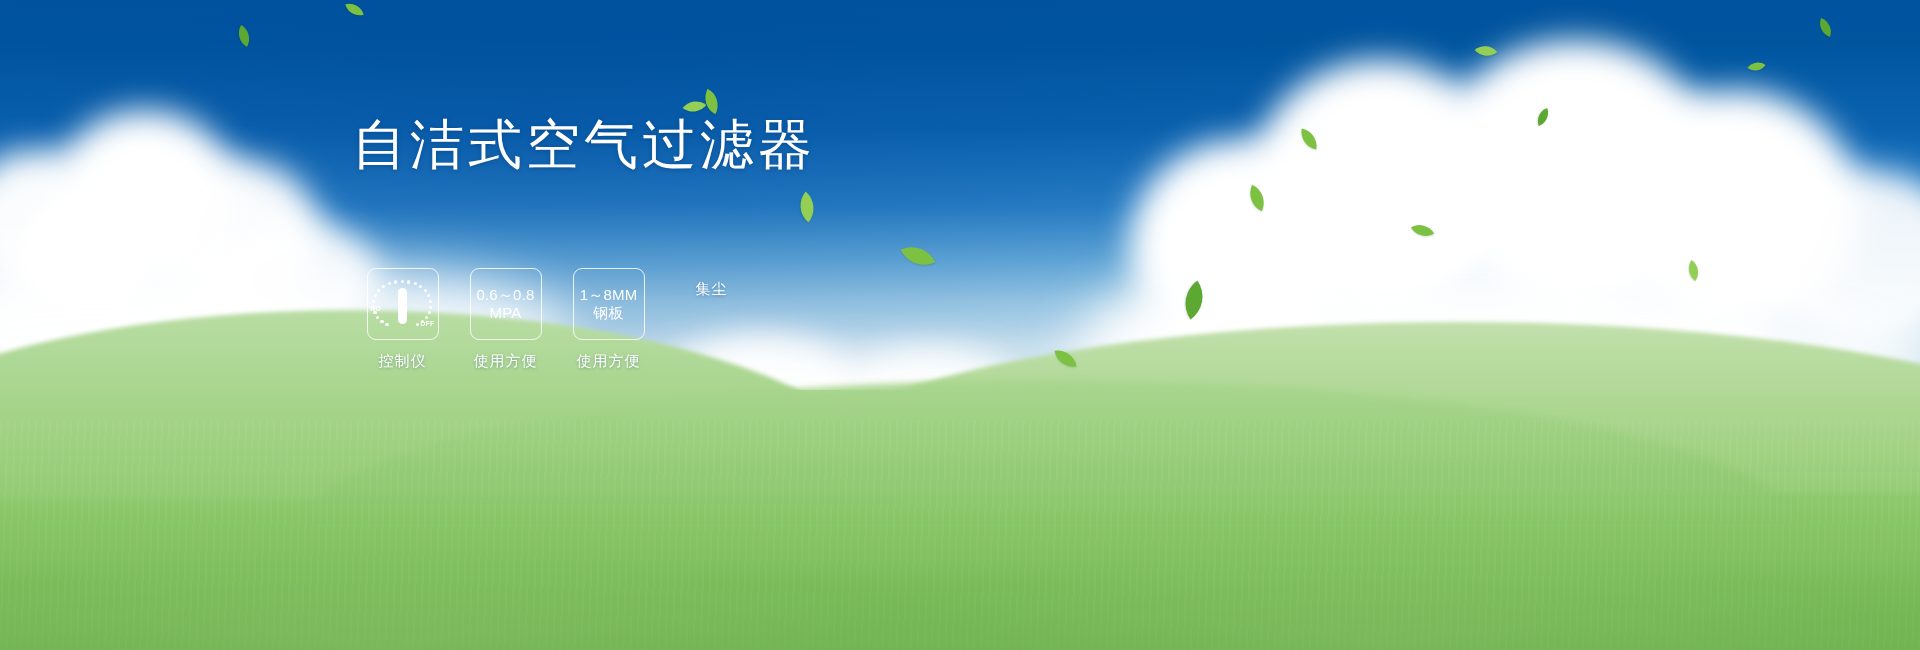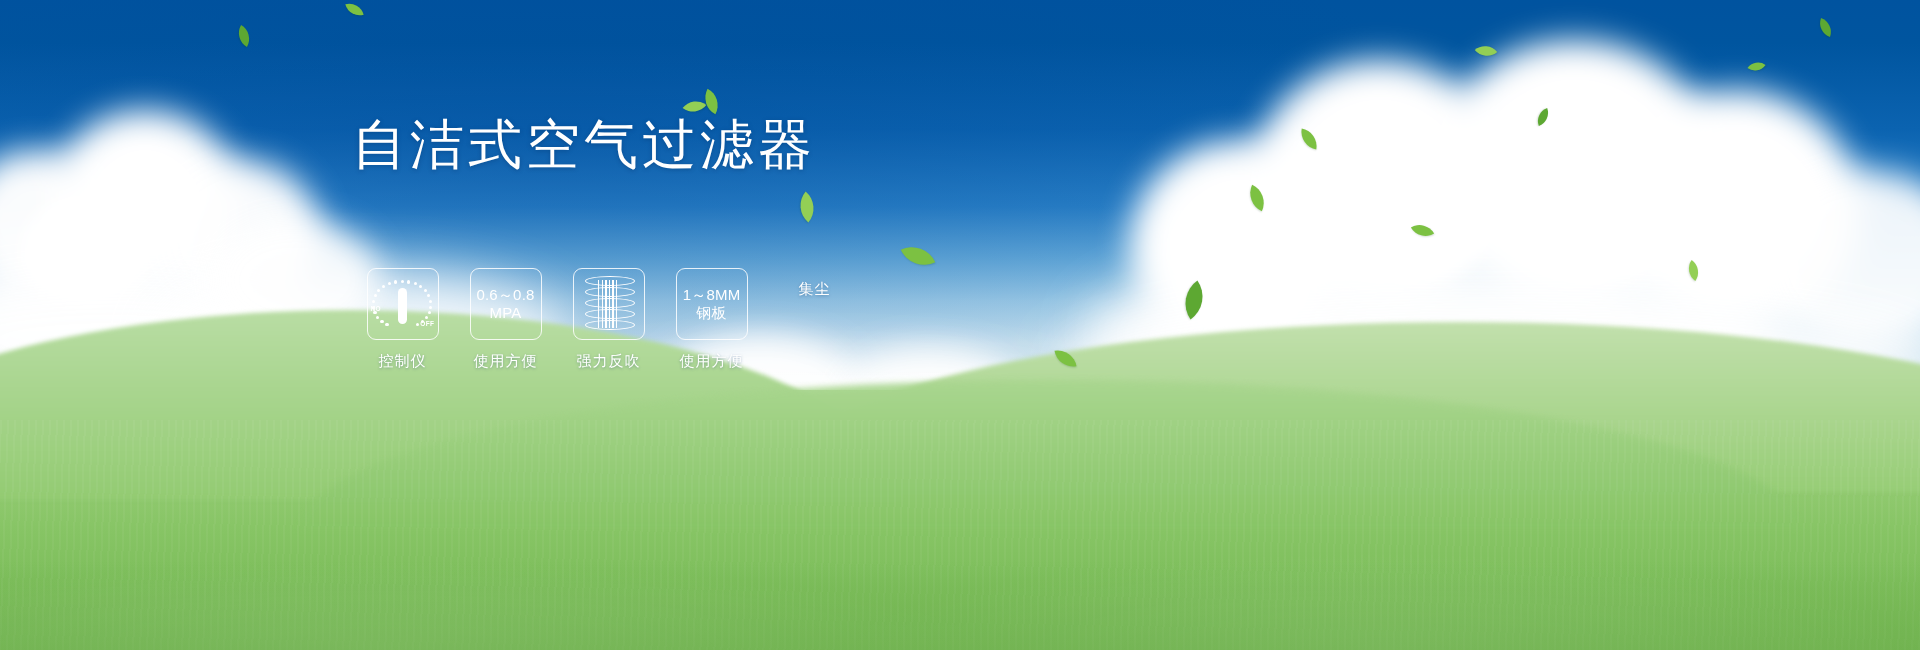--- a/index.html
+++ b/index.html
@@ -212,33 +212,20 @@
       </div>
 
       <div class="feat">
         <div class="card">
           <div class="card-text" style="white-space:pre-line;">0.6～0.8
 MPA</div>
         </div>
         <div class="feat-label">使用方便</div>
       </div>
 
-      <div class="feat">
-        <div class="card">
-          <div class="filt">
-            <div class="core"></div>
-            <div class="disc" style="top:0px;"></div>
-            <div class="disc" style="top:11px;"></div>
-            <div class="disc" style="top:22px;"></div>
-            <div class="disc" style="top:33px;"></div>
-            <div class="disc" style="top:44px;"></div>
-          </div>
-        </div>
-        <div class="feat-label">强力反吹</div>
-      </div>
 
       <div class="feat">
         <div class="card">
           <div class="card-text" style="white-space:pre-line;">1～8MM
 钢板</div>
         </div>
         <div class="feat-label">使用方便</div>
       </div>
 
       <div class="feat">

